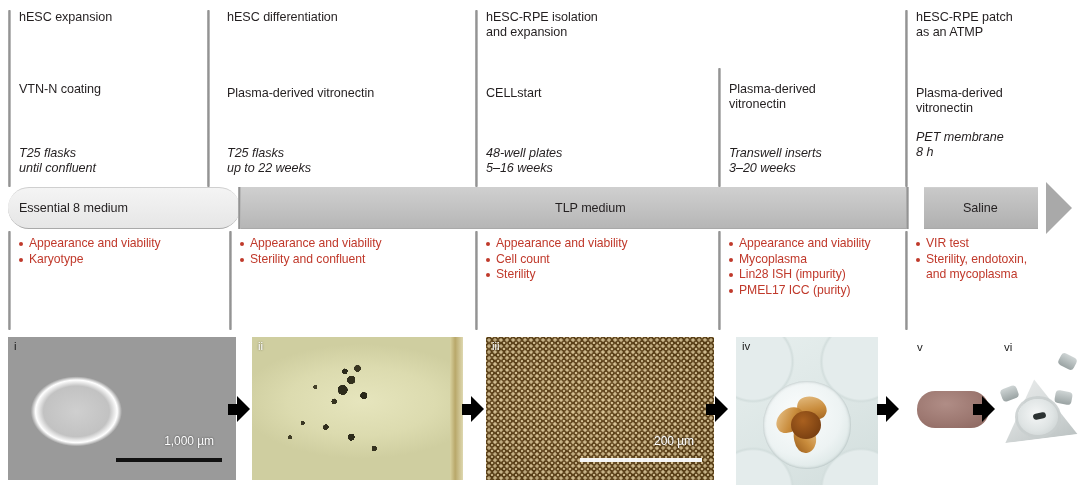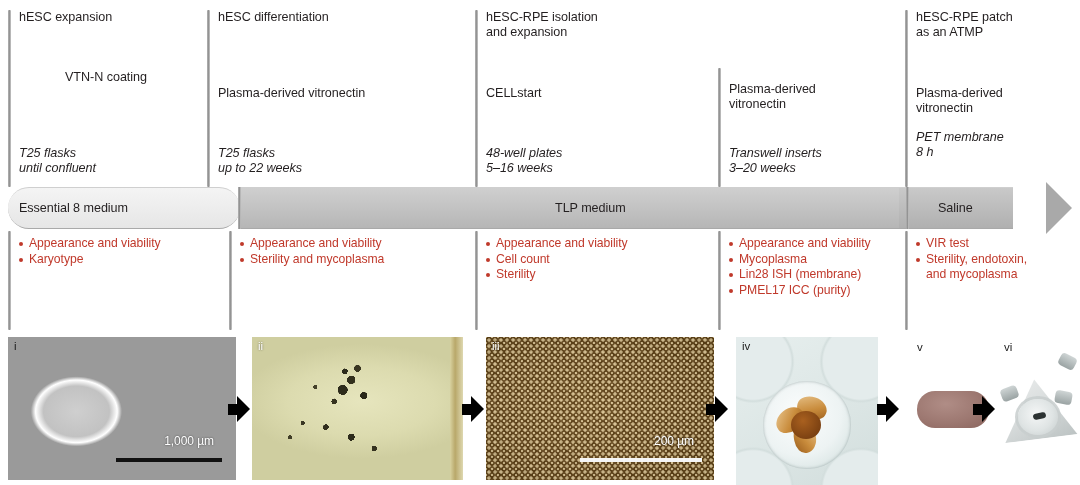--- a/index.html
+++ b/index.html
@@ -302,26 +302,26 @@
 <div id="figure">
 
   <div class="vsep" style="left:8px;   top:10px;  height:177px;"></div>
   <div class="vsep" style="left:207px; top:10px;  height:177px;"></div>
   <div class="vsep" style="left:475px; top:10px;  height:177px;"></div>
   <div class="vsep" style="left:718px; top:68px;  height:119px;"></div>
   <div class="vsep" style="left:905px; top:10px;  height:177px;"></div>
 
   <div class="topcol" style="left:8px; width:199px;">
     <div class="title">hESC expansion</div>
-    <div class="coating" style="top:60px;margin-left:46px;">VTN-N coating</div>
+    <div class="coating" style="top:72px;">VTN-N coating</div>
     <div class="vessel" style="top:136px; white-space:pre-line;">T25 flasks
 until confluent</div>
   </div>
 
-  <div class="topcol" style="left:207px; width:268px;">
+  <div class="topcol" style="left:216px; width:268px;">
     <div class="title">hESC differentiation</div>
     <div class="coating" style="top:76px;">Plasma-derived vitronectin</div>
     <div class="vessel" style="top:136px; white-space:pre-line;">T25 flasks
 up to 22 weeks</div>
   </div>
 
   <div class="topcol" style="left:475px; width:243px;">
     <div class="title" style="white-space:pre-line;">hESC-RPE isolation
 and expansion</div>
     <div class="coating" style="top:76px;">CELLstart</div>
@@ -345,21 +345,21 @@
 8 h</div>
   </div>
 
   <div id="arrow-band">
     <div class="band-seg" style="left:0px; width:232px; background:linear-gradient(#f4f4f4,#e6e6e6); padding-left:11px;border-radius:21px;">
       <span class="band-label">Essential 8 medium</span>
     </div>
     <div class="band-seg" style="left:232px; width:668px; background:linear-gradient(#cfcfcf,#b6b6b6);">
       <span class="band-label" style="position:absolute; left:315px;">TLP medium</span>
     </div>
-    <div class="band-seg" style="left:891px; width:114px; background:linear-gradient(#c9c9c9,#b0b0b0);text-decoration:underline;">
+    <div class="band-seg" style="left:916px; width:114px; background:linear-gradient(#c9c9c9,#b0b0b0);text-decoration:underline;">
       <span class="band-label" style="position:absolute; left:39px;">Saline</span>
     </div>
     <div class="band-divider" style="left:230px;"></div>
     <div class="band-divider" style="left:898px;"></div>
     <div id="band-tip" style="left:1038px;"></div>
   </div>
 
   <div class="vsep" style="left:8px;   top:231px; height:99px;"></div>
   <div class="vsep" style="left:229px; top:231px; height:99px;"></div>
   <div class="vsep" style="left:475px; top:231px; height:99px;"></div>
@@ -368,35 +368,35 @@
 
   <div class="qccol" style="left:8px; width:221px;">
     <ul>
       <li>Appearance and viability</li>
       <li>Karyotype</li>
     </ul>
   </div>
   <div class="qccol" style="left:229px; width:246px;">
     <ul>
       <li>Appearance and viability</li>
-      <li>Sterility and mycoplasma</li>
+      <li>Sterility and confluent</li>
     </ul>
   </div>
   <div class="qccol" style="left:475px; width:243px;">
     <ul>
       <li>Appearance and viability</li>
       <li>Cell count</li>
       <li>Sterility</li>
     </ul>
   </div>
   <div class="qccol" style="left:718px; width:187px;">
     <ul>
       <li>Appearance and viability</li>
       <li>Mycoplasma</li>
-      <li>Lin28 ISH (membrane)</li>
+      <li>Lin28 ISH (impurity)</li>
       <li>PMEL17 ICC (purity)</li>
     </ul>
   </div>
   <div class="qccol" style="left:905px; width:175px;">
     <ul>
       <li>VIR test</li>
       <li>Sterility, endotoxin,
 and mycoplasma</li>
     </ul>
   </div>

